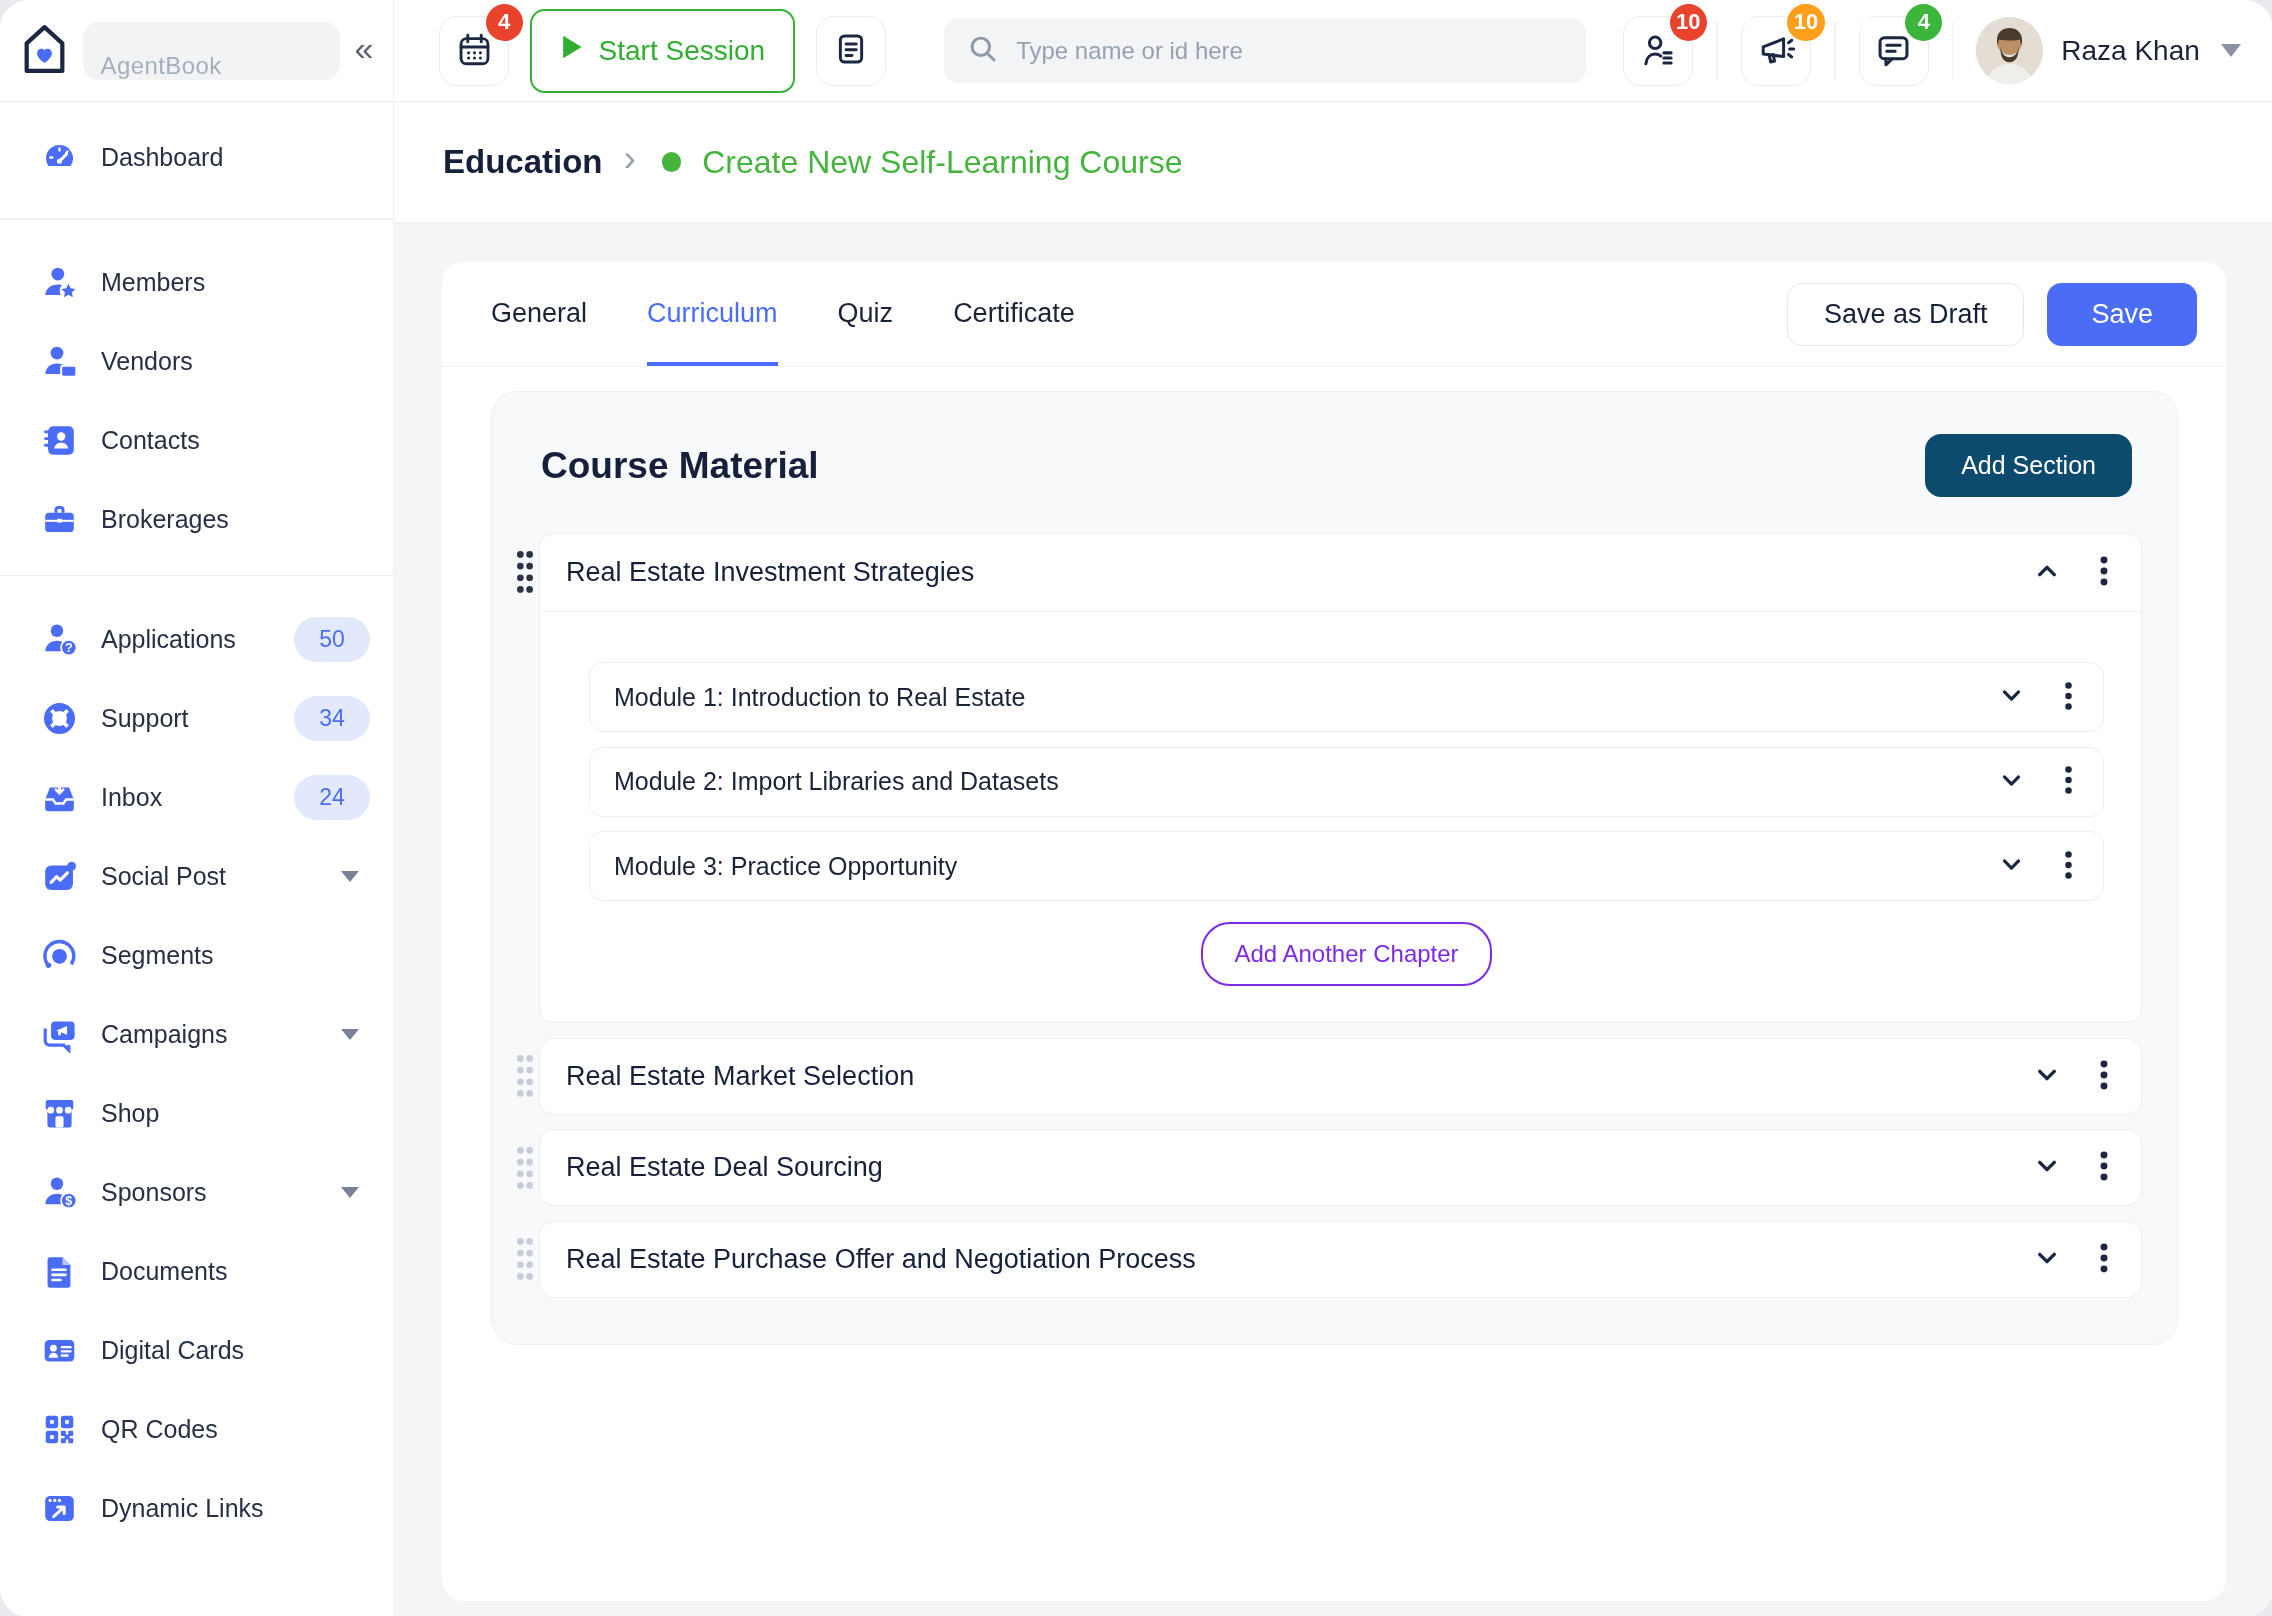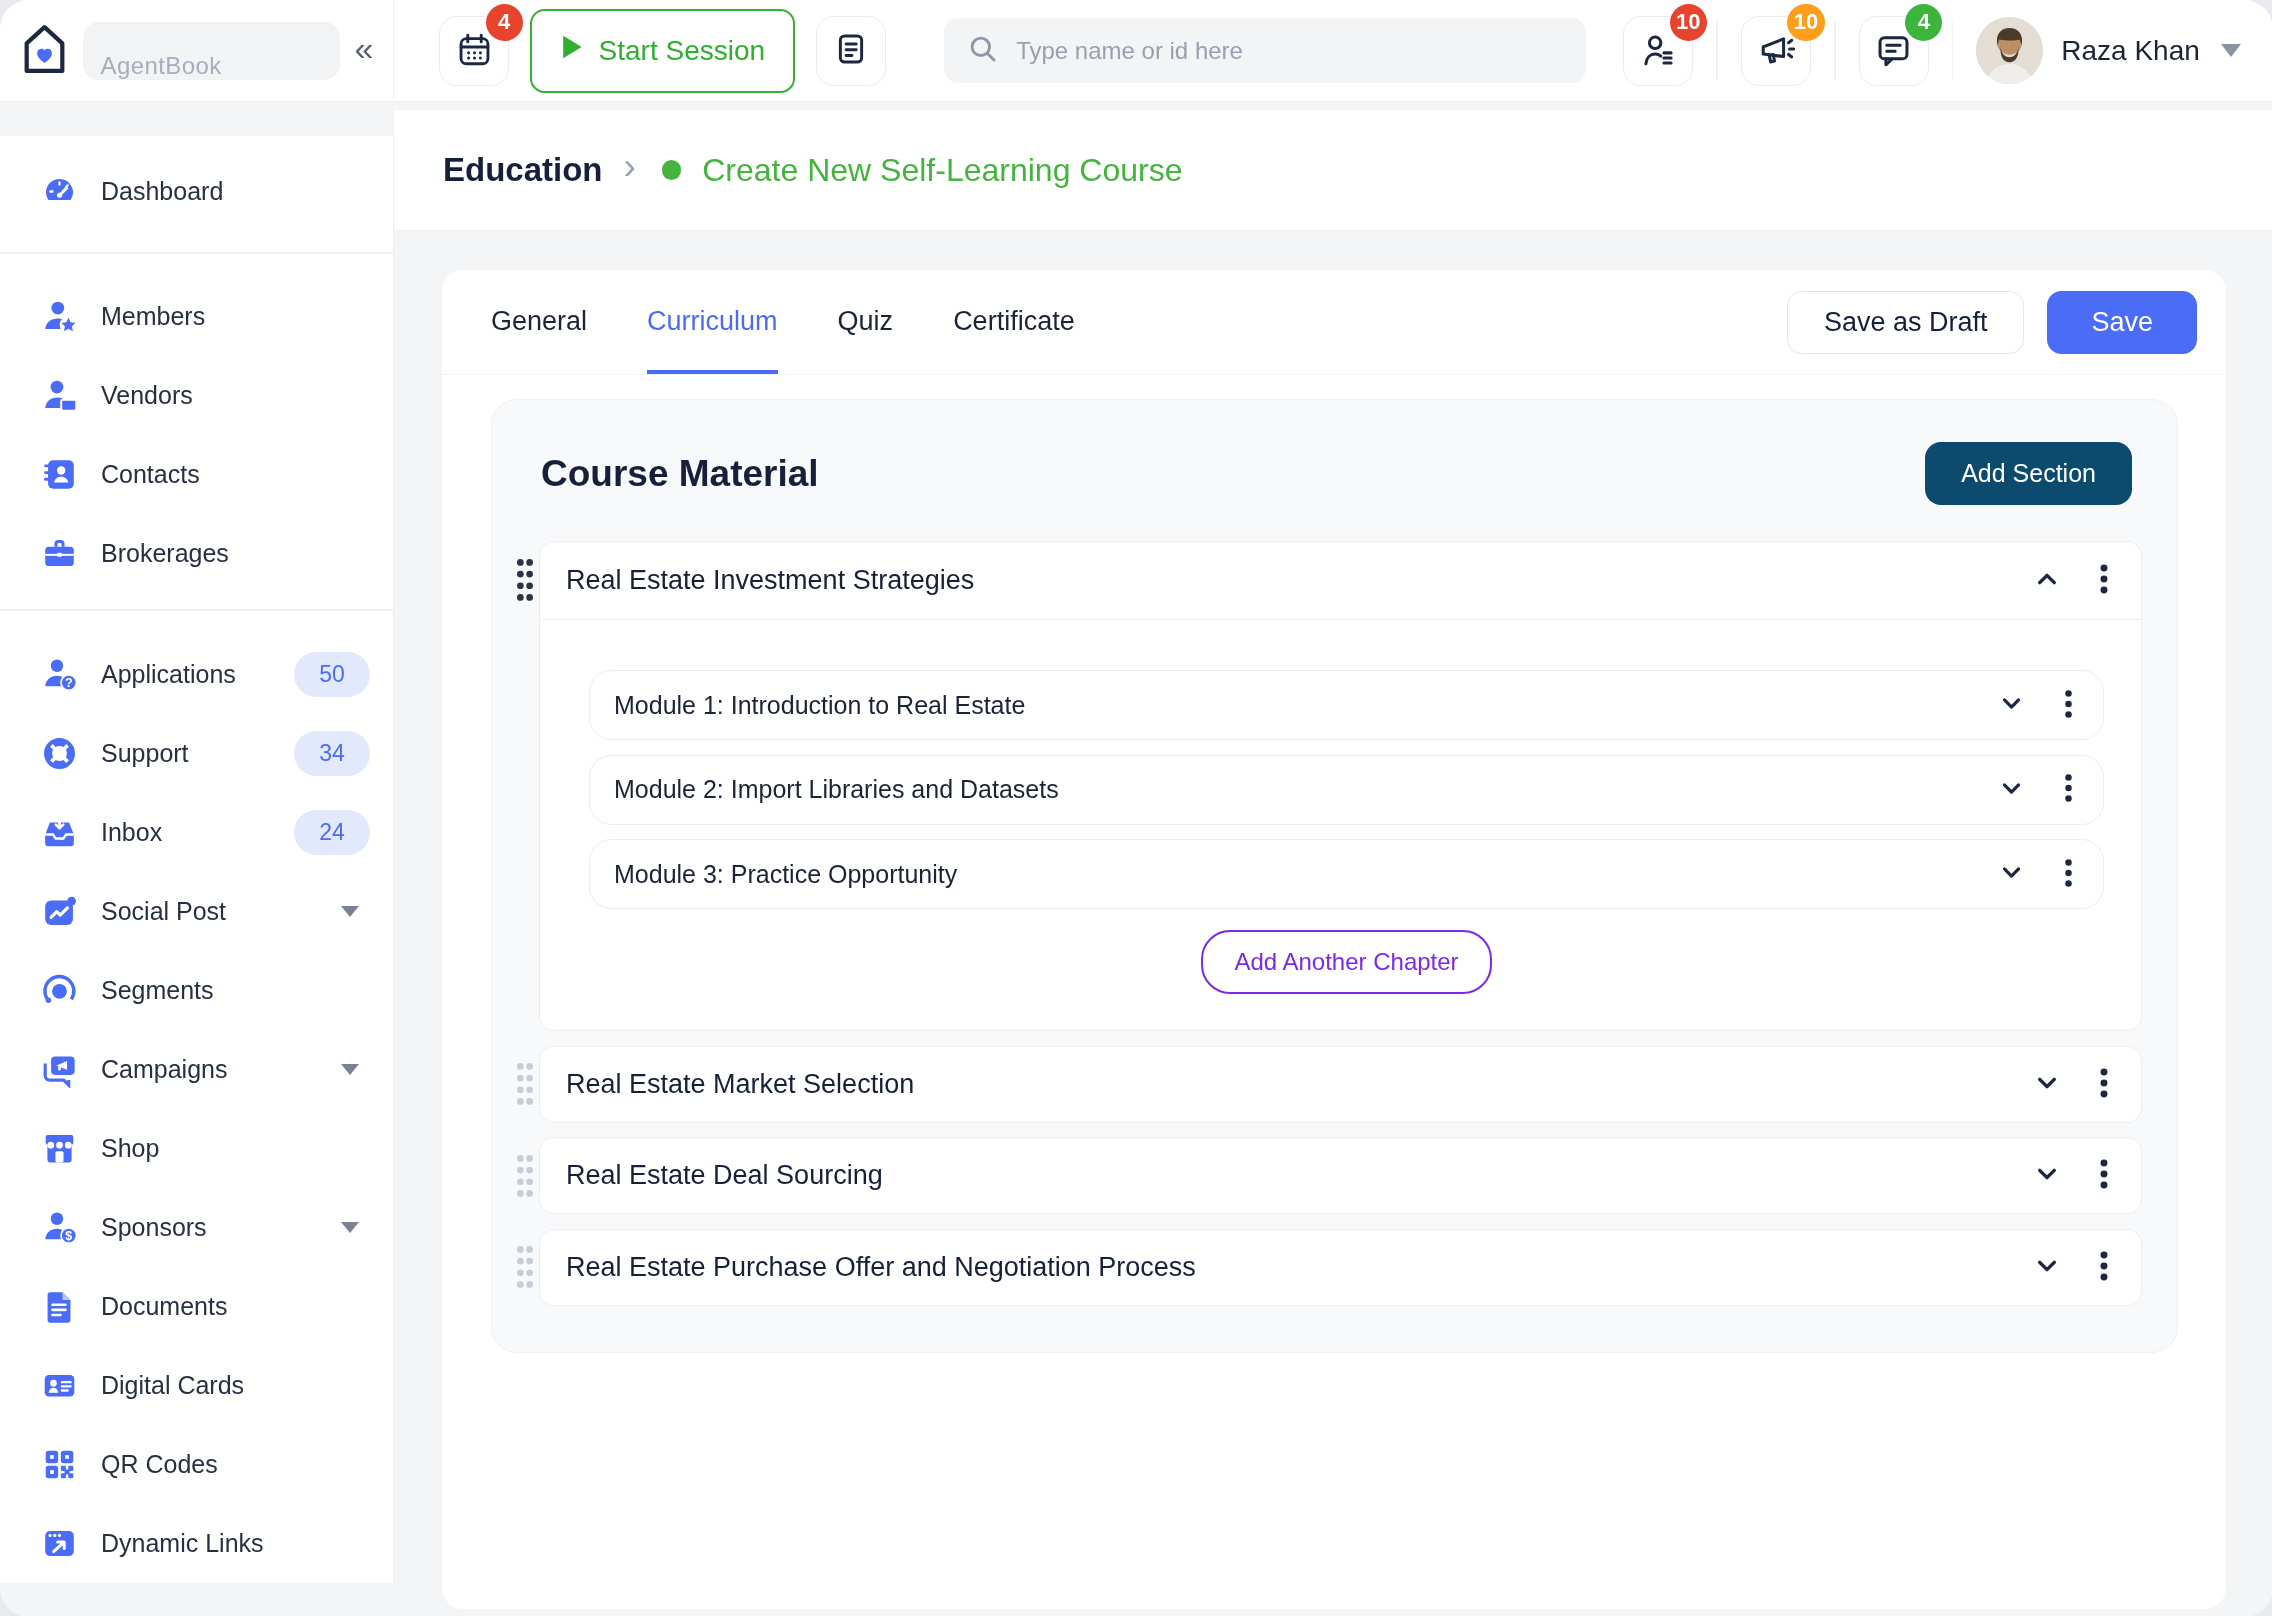--- a/index.html
+++ b/index.html
@@ -21,21 +21,21 @@
   .search input{border:none;outline:none;background:transparent;font-size:24px;color:#2a3342;width:100%;font-family:"Liberation Sans",sans-serif;}
   .search input::placeholder{color:#98a0b0;}
   .tb-right{display:flex;align-items:center;gap:23px;margin-left:auto;}
   .sep{width:1.6px;height:58px;background:#f0f1f4;flex:0 0 auto;}
   .user{display:flex;align-items:center;gap:18px;cursor:pointer;}
   .avatar{width:67px;height:67px;border-radius:50%;overflow:hidden;background:#dfd8ce;flex:0 0 auto;}
   .name{font-size:28px;color:#1b2437;font-weight:500;}
   .dd-caret{width:0;height:0;border-left:10.6px solid transparent;border-right:10.6px solid transparent;border-top:13px solid #8b93a3;margin-left:3.2px;}
 
   
-  .body-row{flex:1;display:flex;min-height:0;align-items:center;}
+  .body-row{flex:1;display:flex;min-height:0;}
   .sidebar{width:394px;flex:0 0 auto;background:#fff;border-right:1.6px solid #eef0f3;box-sizing:border-box;overflow:hidden;}
   .side-group{padding-top:16px;padding-bottom:21px;}
   .side-group.g2{padding-top:23px;padding-bottom:16px;}
   .side-group.g3{padding-top:24px;padding-bottom:0;}
   .divider{height:1.6px;background:#eef0f3;}
   .side-item{height:79px;display:flex;align-items:center;gap:23px;padding:0 23px 0 41px;font-size:25px;font-weight:500;color:#273043;cursor:pointer;}
   .sic{width:37px;height:37px;flex:0 0 auto;display:flex;align-items:center;justify-content:center;color:#4a6cf7;}
   .side-badge{margin-left:auto;background:#e3e9fc;color:#4a6cf7;font-size:23px;font-weight:500;height:45px;min-width:76px;border-radius:23px;display:flex;align-items:center;justify-content:center;box-sizing:border-box;padding:0 13px;}
   .side-caret{margin-left:auto;margin-right:11.4px;width:0;height:0;border-left:9.7px solid transparent;border-right:9.7px solid transparent;border-top:11.4px solid #7a8296;}
 
@@ -66,21 +66,21 @@
   .section + .section{margin-top:14.6px;}
   .sec-head{height:75px;display:flex;align-items:center;gap:8px;padding:0 13px 0 26px;cursor:pointer;}
   .section.expanded .sec-head{height:77px;}
   .sec-title{font-size:27px;color:#16203a;flex:1;}
   .icon-ctl{width:49px;height:49px;display:flex;align-items:center;justify-content:center;border:none;background:none;cursor:pointer;padding:0;}
   .handle{position:absolute;left:-27px;top:50%;transform:translateY(-50%);cursor:grab;display:flex;}
   .section.expanded .handle{top:38px;}
   .handle svg{fill:#2a3447;}
   .handle.light svg{fill:#c7cdd8;}
   .sec-body{border-top:1.6px solid #eef0f3;padding:50px 37px 36px 49px;}
-  .module{height:70px;background:#fff;border:1.6px solid #eceef1;border-radius:22px;display:flex;align-items:center;gap:8px;padding:0 9.7px 0 24px;box-sizing:border-box;}
+  .module{height:70px;background:#fff;border:1.6px solid #eceef1;border-radius:14px;display:flex;align-items:center;gap:8px;padding:0 9.7px 0 24px;box-sizing:border-box;}
   .module + .module{margin-top:14.6px;}
   .mod-title{font-size:25px;color:#1b2437;flex:1;}
   .chapter-row{display:flex;justify-content:center;margin-top:21px;}
   .btn-chapter{height:64px;border:2.4px solid #7d2ae8;color:#7d2ae8;border-radius:29px;background:#fff;font-size:24px;padding:0 31px;font-family:inherit;cursor:pointer;}
 </style>
 </head>
 <body>
 
 <div class="app">
 

